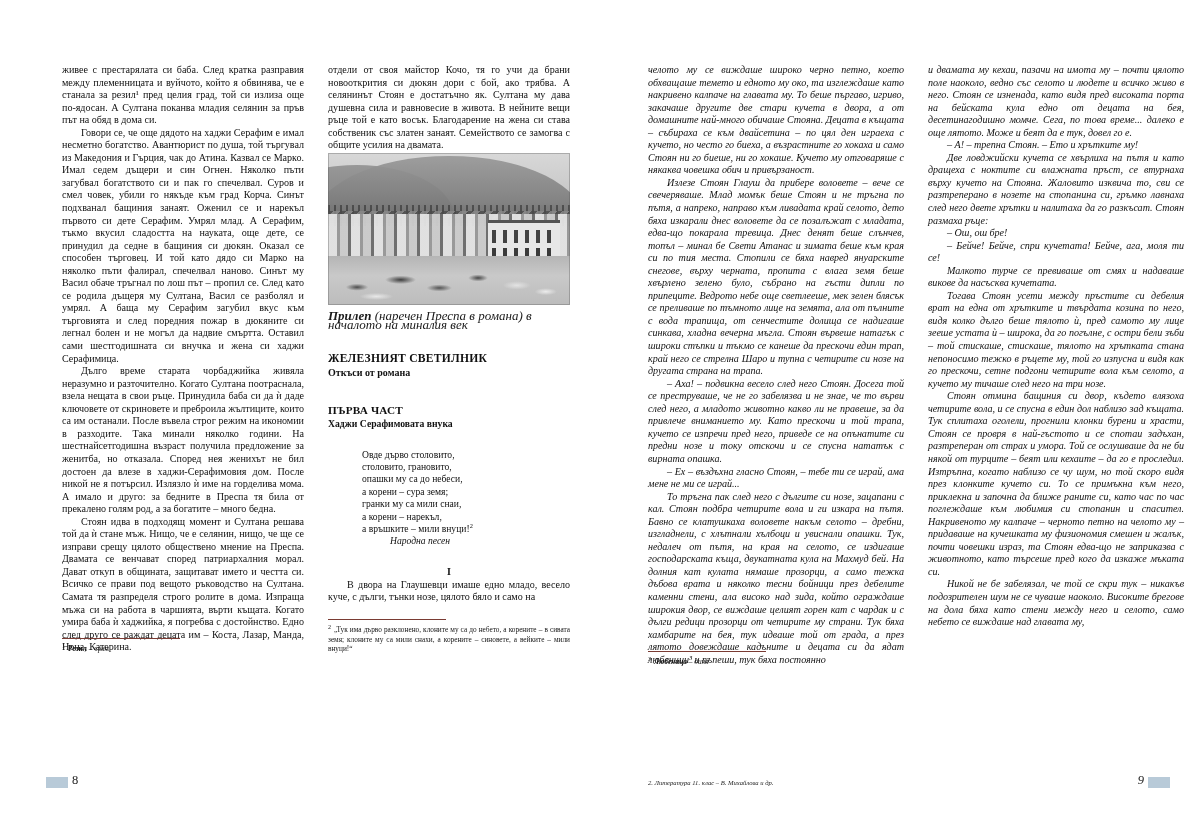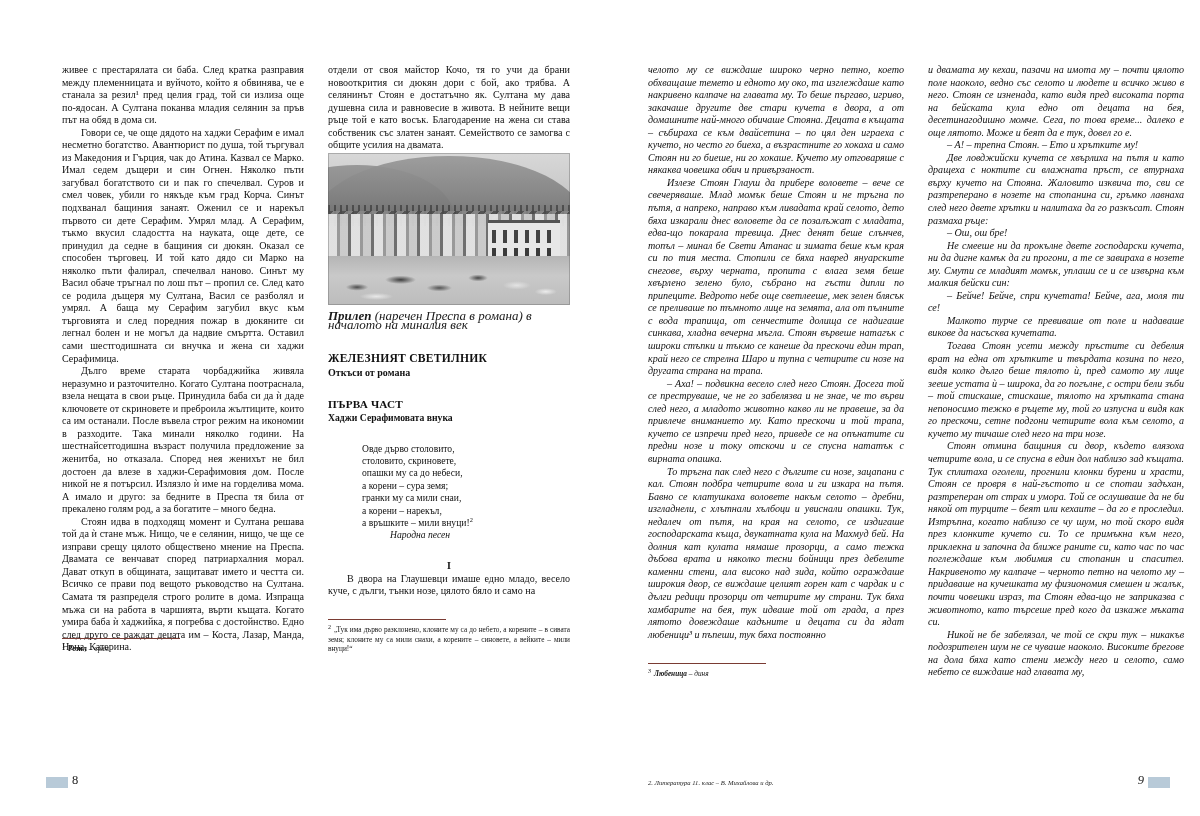--- a/index.html
+++ b/index.html
@@ -154,21 +154,21 @@
     font-weight: bold;
     letter-spacing: 0.25px;
     line-height: 14px;
   }
   .sect-sub {
     font-size: 10px;
     font-weight: bold;
     line-height: 13px;
   }
   .part {
-    margin-top: 18px;
+    margin-top: 24px;
     font-size: 11.2px;
     font-weight: bold;
     letter-spacing: 0.2px;
     line-height: 14px;
   }
   .part-sub {
     font-size: 9.7px;
     font-weight: bold;
     line-height: 13px;
   }
@@ -276,21 +276,21 @@
         </div>
 
         <div class="sect">ЖЕЛЕЗНИЯТ СВЕТИЛНИК</div>
         <div class="sect-sub">Откъси от романа</div>
 
         <div class="part">ПЪРВА ЧАСТ</div>
         <div class="part-sub">Хаджи Серафимовата внука</div>
 
         <div class="poem">
           <div class="ln">Овде дърво столовито,</div>
-          <div class="ln">столовито, скриновете,</div>
+          <div class="ln">столовито, грановито,</div>
           <div class="ln">опашки му са до небеси,</div>
           <div class="ln">а корени – сура земя;</div>
           <div class="ln">гранки му са мили снаи,</div>
           <div class="ln">а корени – нарекъл,</div>
           <div class="ln"><span>а връшките – мили внуци!</span><sup>2</sup></div>
           <div class="src">Народна песен</div>
         </div>
 
         <div class="chapter-num">I</div>
 
@@ -307,36 +307,36 @@
     <div class="folio folio-left">8</div>
   </div>
 
   <div class="page page-right">
     <div class="cols">
 
       <div class="col">
         <p class="body cont">челото му се виждаше широко черно петно, което обхващаше темето и едното му око, та изглеждаше като накривено калпаче на главата му. То беше пъргаво, игриво, закачаше другите две стари кучета в двора, а от домашните най-много обичаше Стояна. Децата в къщата – събираха се към двайсетина – по цял ден играеха с кучето, но често го биеха, а възрастните го хокаха и само Стоян ни го биеше, ни го хокаше. Кучето му отговаряше с някаква човешка обич и привързаност.</p>
         <p class="body">Излезе Стоян Глауш да прибере воловете – вече се свечеряваше. Млад момък беше Стоян и не тръгна по пътя, а напреко, направо към ливадата край селото, дето бяха изкарали днес воловете да се позалъжат с младата, едва-що покарала тревица. Днес денят беше слънчев, топъл – минал бе Свети Атанас и зимата беше към края си по тия места. Стопили се бяха навред януарските снегове, върху черната, пропита с влага земя беше хвърлено зелено було, събрано на гъсти дипли по припеците. Ведрото небе още светлееше, мек зелен блясък се преливаше по тъмното лице на земята, ала от пълните с вода трапища, от сенчестите долища се надигаше синкава, хладна вечерна мъгла. Стоян вървеше натагък с широки стъпки и тъкмо се канеше да прескочи един трап, край него се стрелна Шаро и тупна с четирите си нозе на другата страна на трапа.</p>
         <p class="body">– Аха! – подвикна весело след него Стоян. Досега той се преструваше, че не го забелязва и не знае, че то върви след него, а младото животно какво ли не правеше, за да привлече вниманието му. Като прескочи и той трапа, кучето се изпречи пред него, приведе се на опънатите си предни нозе и току отскочи и се спусна нататък с вирната опашка.</p>
+        <p class="body">– Ех – въздъхна гласно Стоян, – тебе ти се играй, ама мене не ми се играй...</p>
         <p class="body">То тръгна пак след него с дългите си нозе, зацапани с кал. Стоян подбра четирите вола и ги изкара на пътя. Бавно се клатушкаха воловете накъм селото – дребни, изгладнели, с хлътнали хълбоци и увиснали опашки. Тук, недалеч от пътя, на края на селото, се издигаше господарската къща, двукатната кула на Махмуд бей. На долния кат кулата нямаше прозорци, а само тежка дъбова врата и няколко тесни бойници през дебелите каменни стени, ала високо над зида, който ограждаше широкия двор, се виждаше целият горен кат с чардак и с дълги редици прозорци от четирите му страни. Тук бяха хамбарите на бея, тук идваше той от града, а през лятото довеждаше кадъните и децата си да ядат любеници³ и пъпеши, тук бяха постоянно</p>
 
         <div class="footnote-block">
           <div class="fn-rule"></div>
           <p class="fn"><span class="fnum">3</span><b>Любеница</b><span> – диня</span></p>
         </div>
       </div>
 
       <div class="col">
         <p class="body cont">и двамата му кехаи, пазачи на имота му – почти цялото поле наоколо, ведно със селото и людете и всичко живо в него. Стоян се изненада, като видя пред високата порта на бейската кула едно от децата на бея, десетинагодишно момче. Сега, по това време... далеко е още лятото. Може и беят да е тук, довел го е.</p>
         <p class="body">– А! – трепна Стоян. – Ето и хрътките му!</p>
         <p class="body">Две ловджийски кучета се хвърлиха на пътя и като дращеха с ноктите си влажната пръст, се втурнаха върху кучето на Стояна. Жаловито изквича то, сви се разтреперано в нозете на стопанина си, гръмко лавнаха след него двете хрътки и налитаха да го разкъсат. Стоян размаха ръце:</p>
         <p class="body">– Ош, ош бре!</p>
-        <p class="body">Не смееше ни да прокълне двете господарски кучета, ни да дигне камък да ги прогони, а те се завираха в нозете му. Смути се младият момък, уплаши се и се извърна към малкия бейски син:</p>
         <p class="body">– Бейче! Бейче, спри кучетата! Бейче, ага, моля ти се!</p>
-        <p class="body">Малкото турче се превиваше от поле и надаваше викове да насъсква кучетата.</p>
+        <p class="body">Малкото турче се превиваше от смях и надаваше викове да насъсква кучетата.</p>
         <p class="body">Тогава Стоян усети между пръстите си дебелия врат на една от хрътките и твърдата козина по него, видя колко дълго беше тялото ѝ, пред самото му лице зееше устата ѝ – широка, да го погълне, с остри бели зъби – той стискаше, стискаше, тялото на хрътката стана непоносимо тежко в ръцете му, той го изпусна и видя как го прескочи, сетне подгони четирите вола към селото, а кучето му тичаше след него на три нозе.</p>
         <p class="body">Стоян отмина бащиния си двор, където влязоха четирите вола, и се спусна в един дол наблизо зад къщата. Тук сплитаха оголели, прогнили клонки бурени и храсти, Стоян се провря в най-гъстото и се спотаи задъхан, разтреперан от страх и умора. Той се ослушваше да не би някой от турците – беят или кехаите – да го е проследил. Изтръпна, когато наблизо се чу шум, но той скоро видя през клонките кучето си. То се примъкна към него, приклекна и започна да ближе раните си, като час по час поглеждаше към любимия си стопанин и спасител. Накривеното му калпаче – черното петно на челото му – придаваше на кучешката му физиономия смешен и жалък, почти човешки израз, та Стоян едва-що не заприказва с животното, като търсеше пред кого да изкаже мъката си.</p>
         <p class="body">Никой не бе забелязал, че той се скри тук – никакъв подозрителен шум не се чуваше наоколо. Високите брегове на дола бяха като стени между него и селото, само небето се виждаше над главата му,</p>
       </div>
     </div>
 
     <div class="imprint">2. Литература 11. клас – В. Михайлова и др.</div>
     <div class="folio folio-right">9</div>
     <div class="folio-mark folio-mark-right"></div>
   </div>

